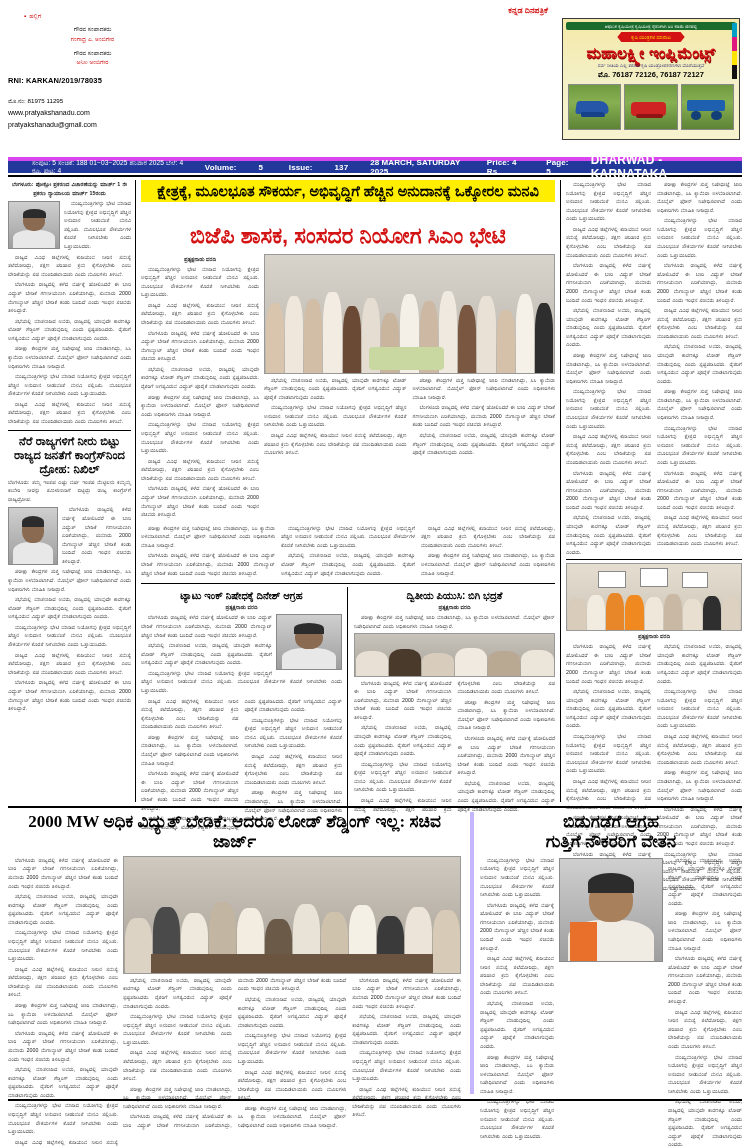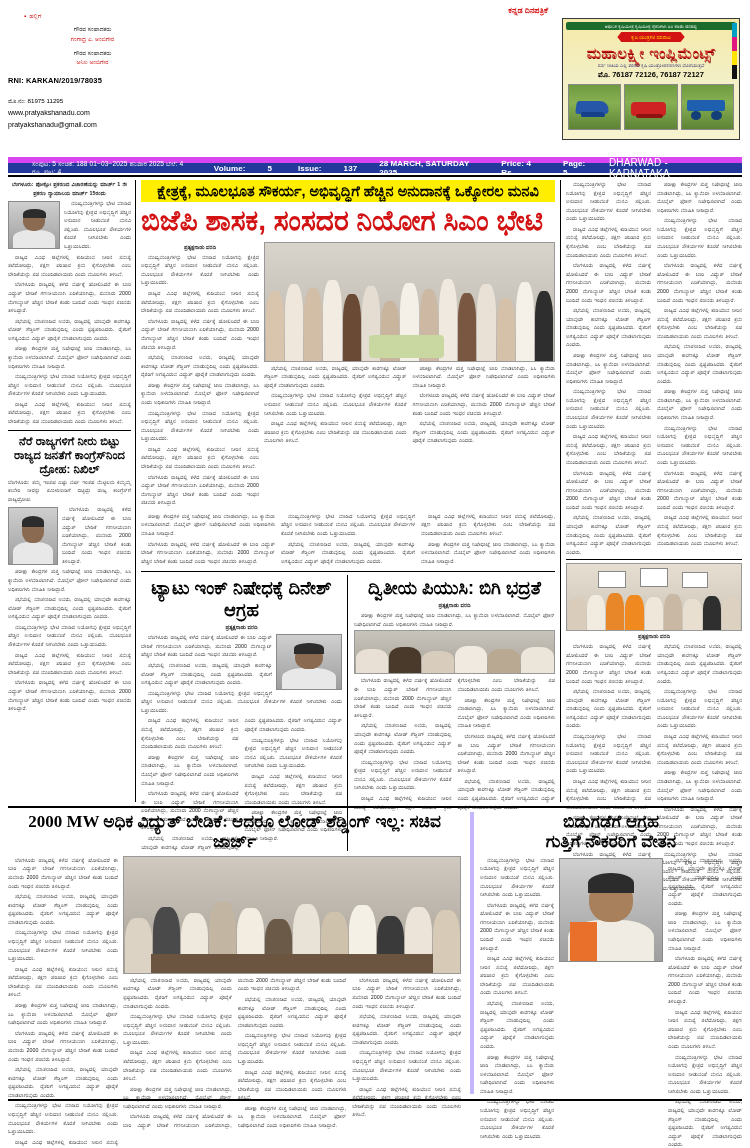--- a/index.html
+++ b/index.html
@@ -122,21 +122,21 @@
     background: #d31313;
     color: #ffe400;
     font-size: 5px;
     padding: 1.5px 14px;
     margin-top: 2px;
     clip-path: polygon(6% 0,94% 0,100% 50%,94% 100%,6% 100%,0 50%);
   }
   .ad-brand {
     color: #d31313;
     font-size: 15px;
-    font-weight: normal;
+    font-weight: bold;
     margin-top: 2px;
     letter-spacing: .3px;
     text-shadow: .5px .5px 0 #7a0000;
   }
   .ad-tag { font-size: 4.8px; color: #1a1a6b; margin-top: 1px; text-align:center;}
   .ad-phone { font-size: 7.5px; font-weight: bold; color: #000; margin-top: 2px; }
   .ad-photos { display: flex; gap: 3px; margin-top: 4px; width: 100%; padding: 0 2px;}
   .ad-photo {
     flex: 1; height: 46px; border: 1px solid #888;
     background: linear-gradient(#6f9a3f 0%, #87b052 40%, #5d8335 100%);
@@ -159,27 +159,27 @@
   
   .infobar {
     background: #23389b;
     color: #fff;
     height: 16px;
     display: flex;
     align-items: center;
     padding: 0 24px;
     margin-top: 3px;
     font-size: 7px;
-    border-top: 6px solid #d946ef;
+    border-top: 4px solid #d946ef;
     gap: 10px;
   }
   .infobar .kn { font-size: 6.6px; letter-spacing: .1px; }
   .infobar .en { font-weight: bold; font-size: 8px; letter-spacing: .1px; }
   .ib-spacer { flex: 1; }
-  .infobar .place { font-weight: normal; font-size: 10px; letter-spacing: .2px; }
+  .infobar .place { font-weight: bold; font-size: 12px; letter-spacing: .2px; }
 
   
   .main-rule { border-top: 2px solid #000; margin-top: 2px; }
 
   .content {
     display: flex;
     margin-top: 3px;
     height: 622px;
   }
 
@@ -205,31 +205,31 @@
     font-size: 14.5px;
     font-weight: bold;
     text-align: center;
     padding: 2px 4px;
     line-height: 1.25;
     white-space: nowrap;
     overflow: hidden;
   }
   .hl-main {
     color: #d31313;
-    font-size: 28px;
-    font-weight: bold;
-    text-align: left;
+    font-size: 22px;
+    font-weight: bold;
+    text-align: center;
     line-height: 1.2;
-    margin-top: 2px;
+    margin-top: 21px;
     white-space: nowrap;
     overflow: hidden;
   }
 
   .sec-head {
-    font-size: 18px;
+    font-size: 10px;
     font-weight: bold;
     line-height: 1.22;
     text-align: center;
     margin: 3px 0 2px 0;
   }
   .sec-head.small { font-size: 11.5px; }
 
   .byline {
     font-size: 5.5px;
     font-weight: bold;

